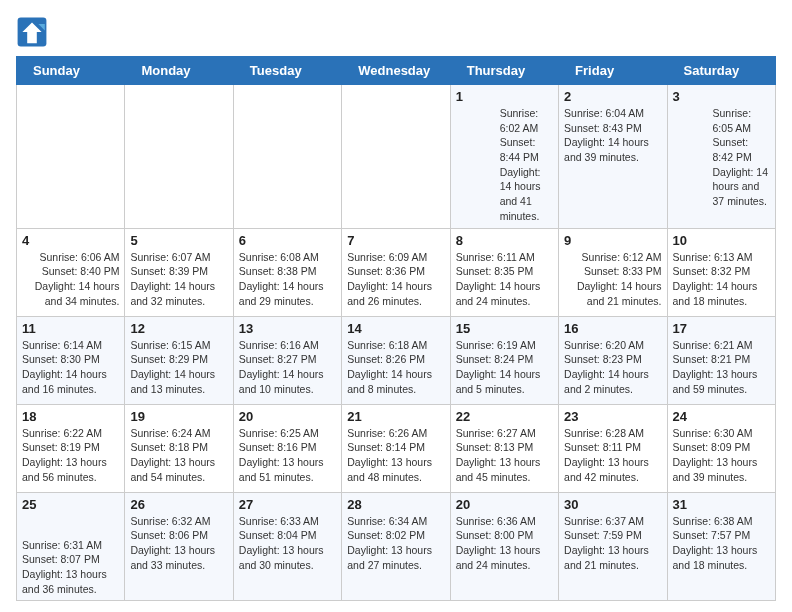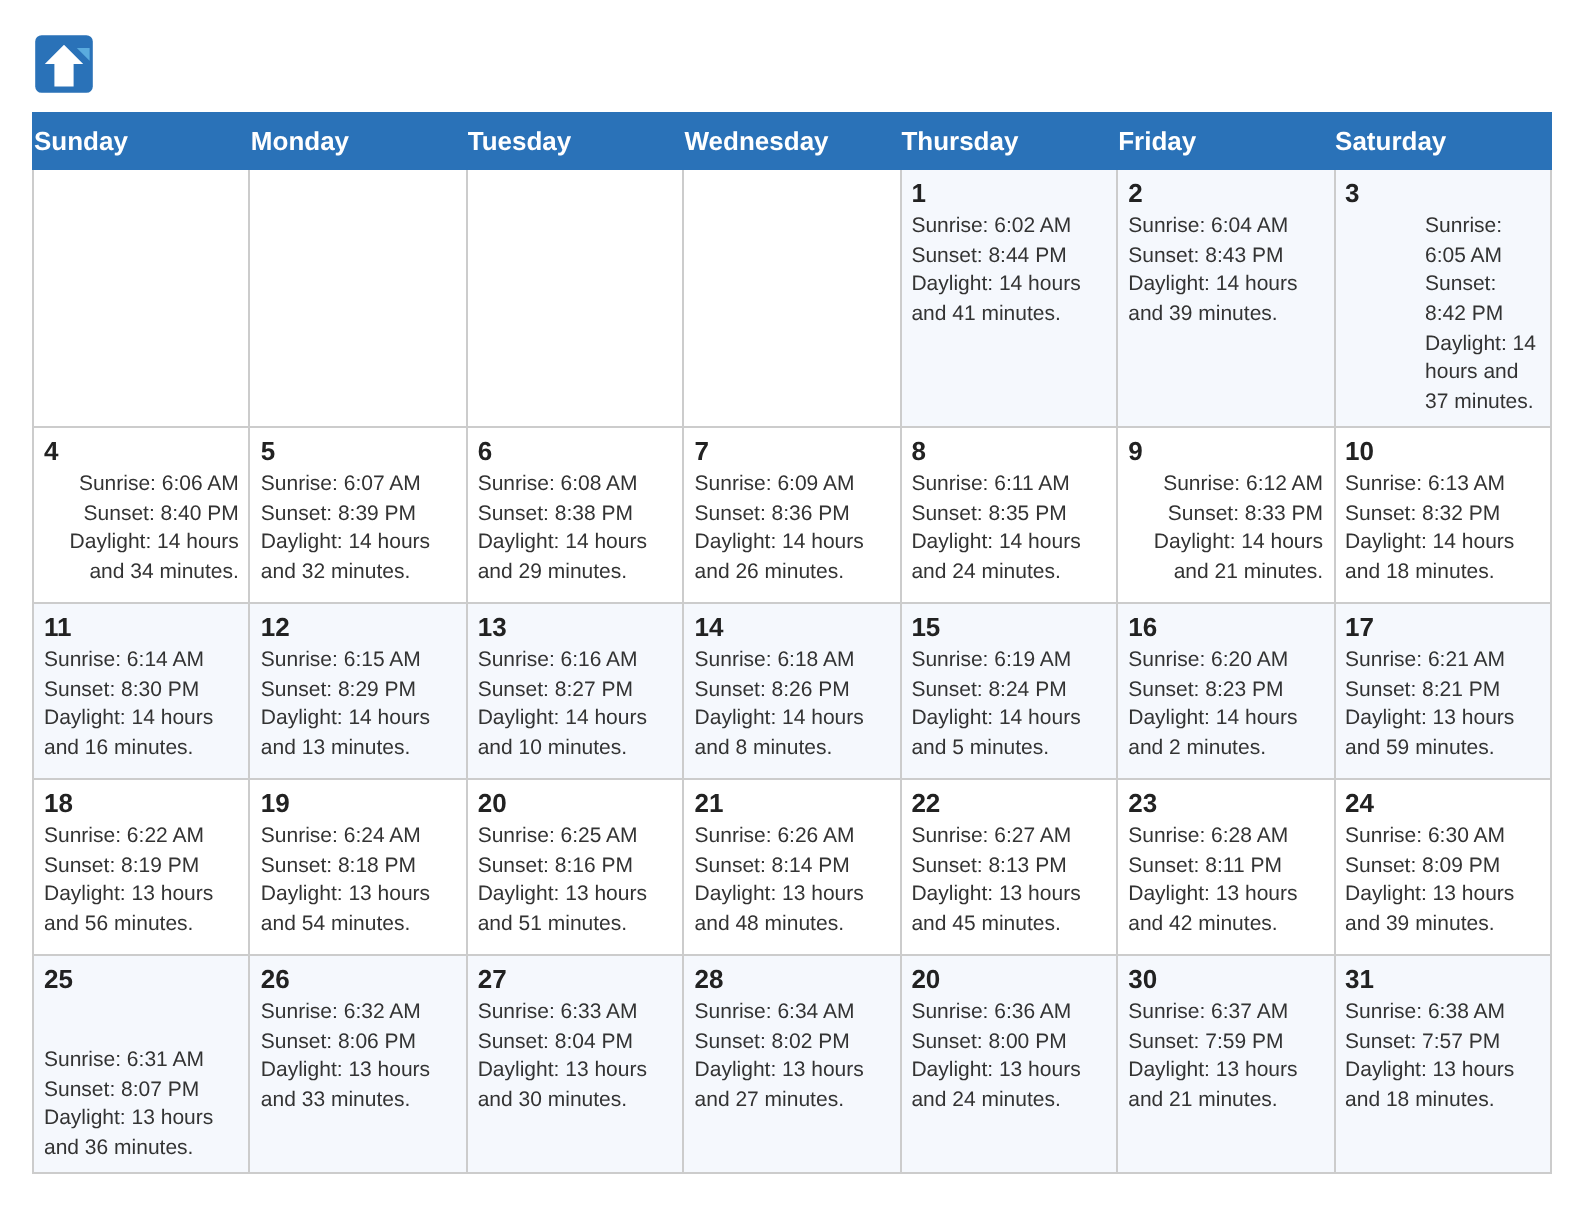--- a/index.html
+++ b/index.html
@@ -46,21 +46,21 @@
       color: #333;
     }
     table {
       width: 100%;
       border-collapse: collapse;
       font-size: 11px;
     }
     thead th {
       background: #2a72b8;
       color: #fff;
-      padding: 6px 0;
+      padding: 6px 16px;
       text-align: left;
       font-size: 13px;
       font-weight: bold;
       border: 1px solid #2a72b8;
     }
     tbody td {
       border: 1px solid #ccc;
       vertical-align: top;
       padding: 4px 5px;
       width: calc(100%/7);
@@ -122,21 +122,21 @@
       </tr>
   </thead>
   <tbody id="calendar-body">
   <tr>
         <td class="empty-cell"></td>
         <td class="empty-cell"></td>
         <td class="empty-cell"></td>
         <td class="empty-cell"></td>
         <td>
           <span class="day-number">1</span>
-          <div class="day-info" style="white-space: pre-line;">Sunrise: 6:02 AM
+          <div class="day-info" style="white-space: pre-line; margin-left: 44px;">Sunrise: 6:02 AM
 Sunset: 8:44 PM
 Daylight: 14 hours and 41 minutes.</div>
         </td>
         <td>
           <span class="day-number">2</span>
           <div class="day-info" style="white-space: pre-line;">Sunrise: 6:04 AM
 Sunset: 8:43 PM
 Daylight: 14 hours and 39 minutes.</div>
         </td>
         <td>

